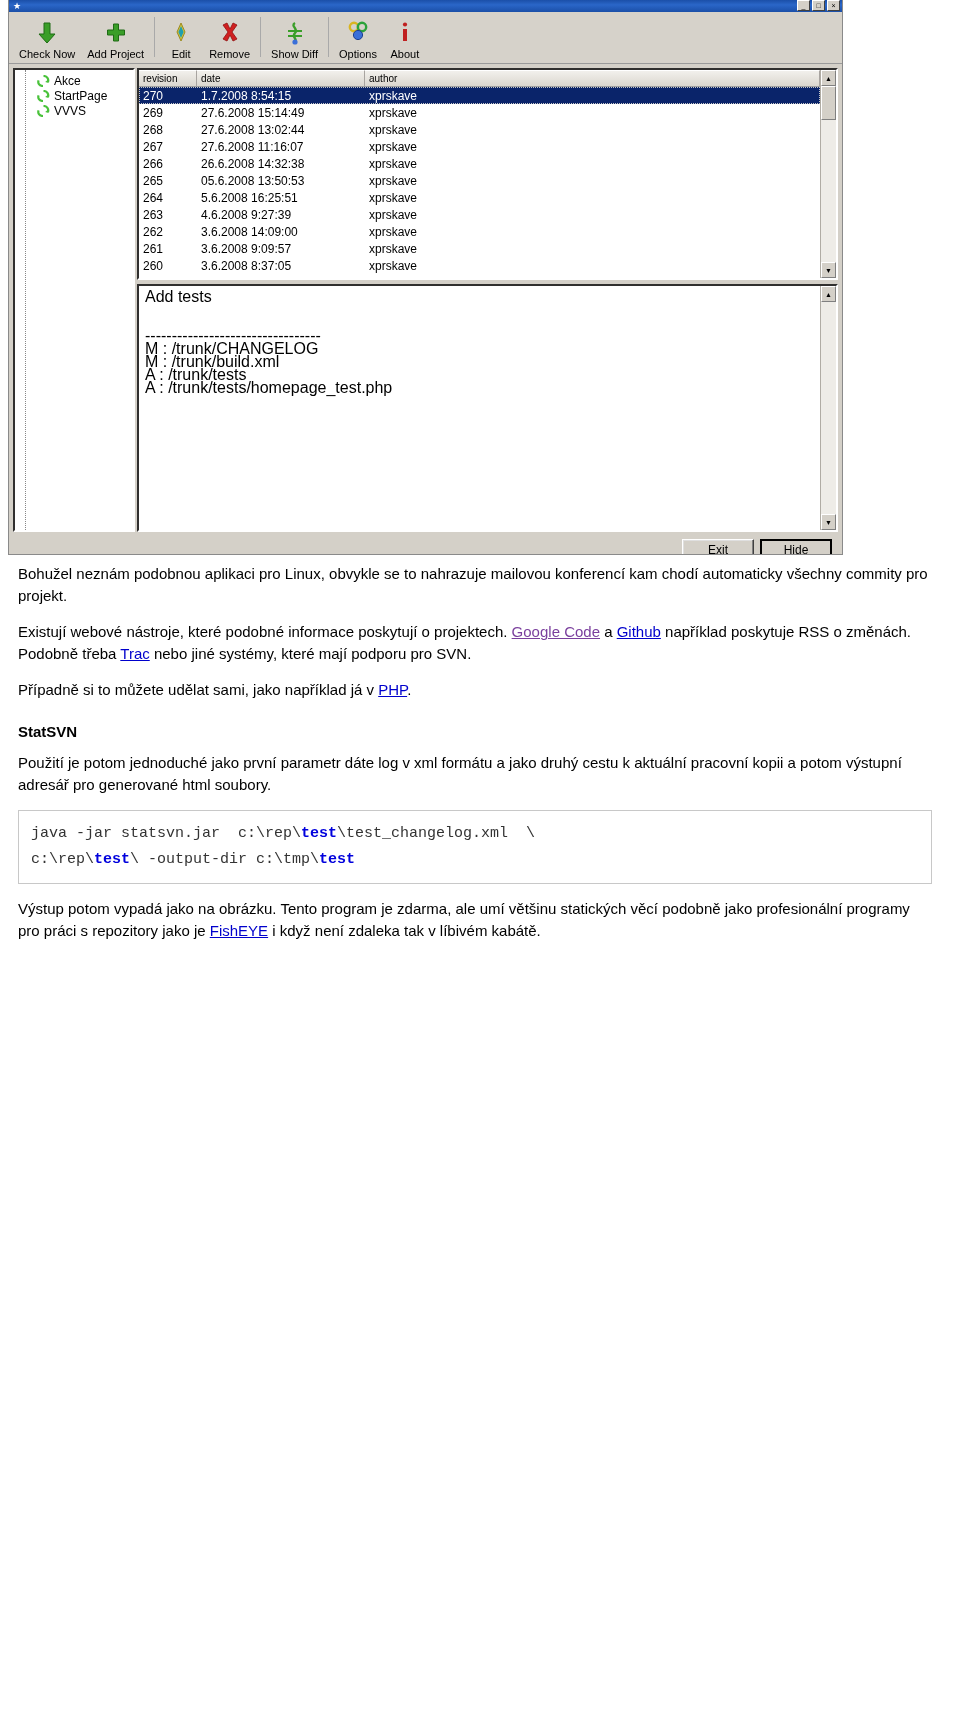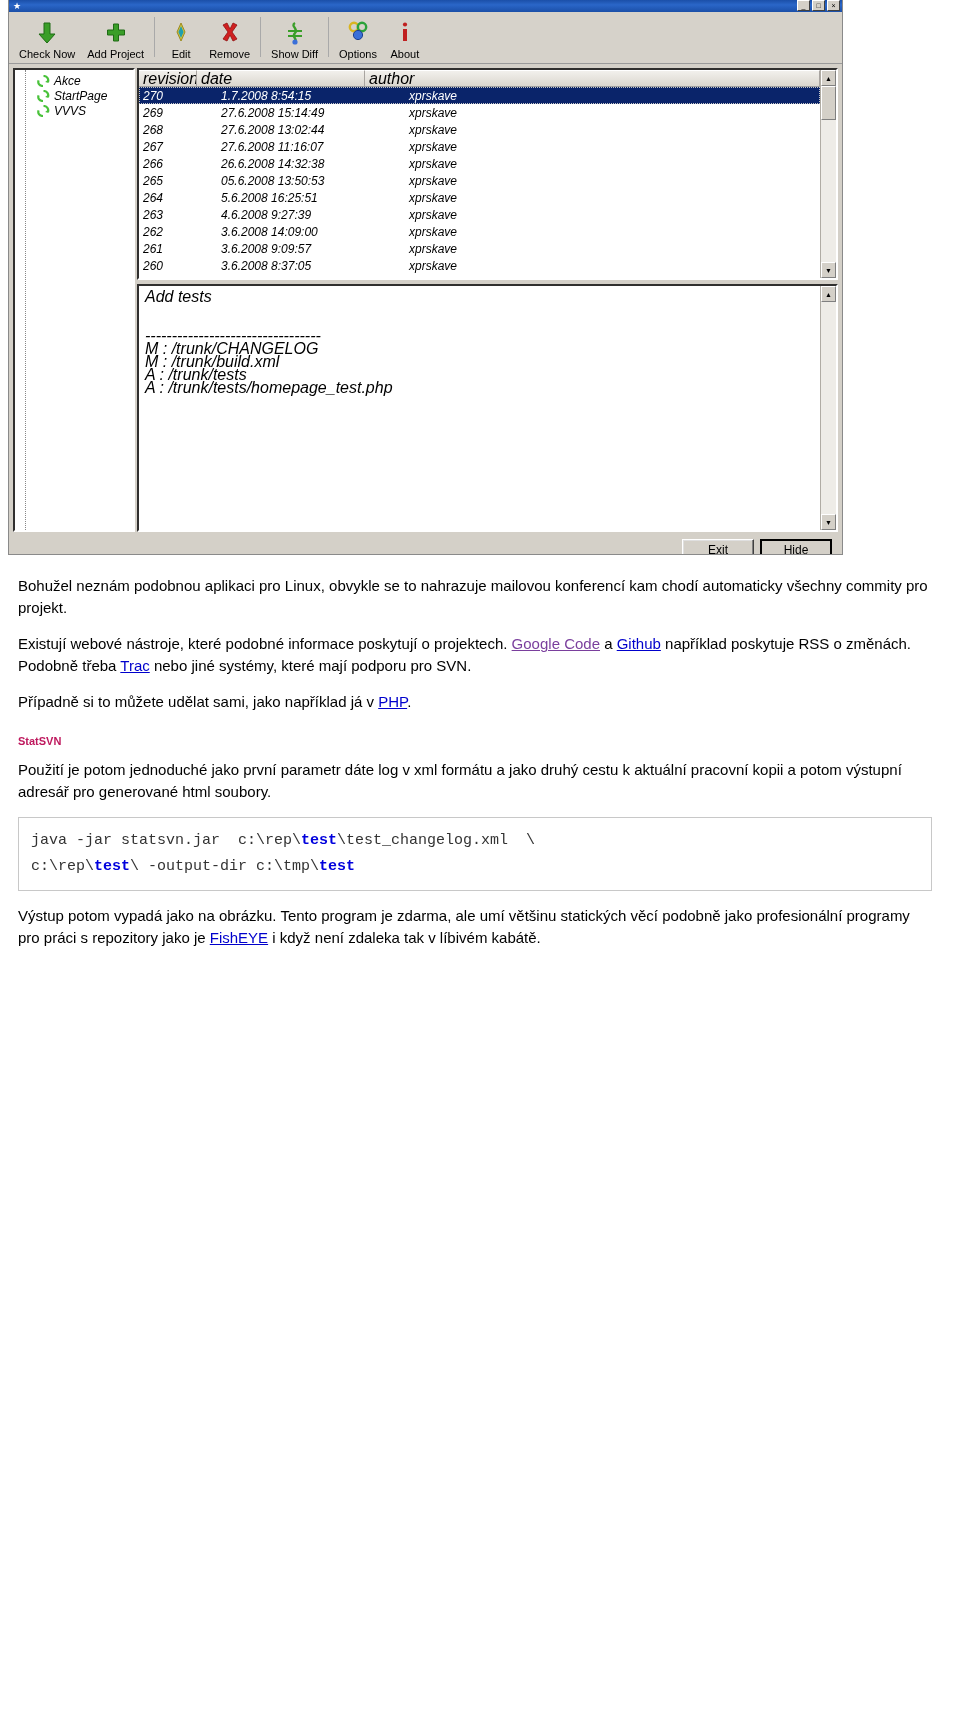--- a/index.html
+++ b/index.html
@@ -110,21 +110,20 @@
     margin: 0 4px 4px 4px;
     align-self: flex-end;
   }
 
   
   .panes {
     display: flex;
     height: 468px;
     padding: 4px 4px 0 4px;
     gap: 2px;
-    font-style: italic;
   }
   .tree-pane {
     width: 122px;
     background: #ffffff;
     border: 2px inset #b5b0a8;
     border-top-color: #848280;
     border-left-color: #848280;
     border-right-color: #ffffff;
     border-bottom-color: #ffffff;
     padding: 3px 2px;
@@ -178,40 +177,39 @@
   .lv-inner { display: flex; flex: 1; min-height: 0; }
   .lv-main { flex: 1; min-width: 0; display: flex; flex-direction: column; }
   .lv-header {
     display: flex;
     height: 17px;
     background: #d6d2ca;
     border-bottom: 1px solid #a0a0a0;
     flex: 0 0 auto;
   }
   .lv-header .hcell {
-    font-size: 16px;
+    font-size: 10px;
     padding: 1px 4px;
     border-right: 1px solid #a8a4a0;
     background: linear-gradient(180deg,#f2f0ec 0%, #dbd7cf 100%);
     border-top: 1px solid #fff;
     white-space: nowrap;
     overflow: hidden;
     line-height: 14px;
   }
   .col-rev { width: 58px; }
   .col-date { width: 168px; }
   .col-author { flex: 1; }
   .lv-body { flex: 1; overflow: hidden; background: #fff; }
   .lv-row {
     display: flex;
     height: 17px;
     font-size: 12px;
     align-items: center;
     white-space: nowrap;
-    gap: 20px;
   }
   .lv-row.selected {
     background: #0a246a;
     color: #ffffff;
     outline: 1px dotted #c6c6c6;
     outline-offset: -1px;
   }
   .lv-row .cell { padding: 0 4px; overflow: hidden; line-height: 16px; }
 
   
@@ -287,34 +285,34 @@
     font-family: "Liberation Sans", sans-serif;
     display: flex; align-items: center; justify-content: center;
     cursor: default;
     color: #000;
   }
   .win-btn.default { border: 2px solid #000000; box-shadow: none; background:#d4d0c8; }
   .win-btn u { text-decoration: underline; }
 
   
   .article {
-    padding: 20px 28px 20px 18px;
+    padding: 8px 28px 20px 18px;
     width: 960px;
   }
   .article p {
     margin: 0 0 14px 0;
     font-size: 15px;
     line-height: 22px;
     color: #000;
   }
   .article a { color: #0000cc; text-decoration: underline; }
   .article a.visited { color: #7a3f9d; }
   h3.section-title {
-    color: #be185d;
-    font-size: 11px;
+    color: #000000;
+    font-size: 15px;
     font-weight: bold;
     margin: 22px 0 12px 0;
   }
   .codebox {
     border: 1px solid #c8c8c8;
     background: #ffffff;
     padding: 10px 12px;
     margin: 4px 0 14px 0;
     font-family: "Liberation Mono", monospace;
     font-size: 15px;

